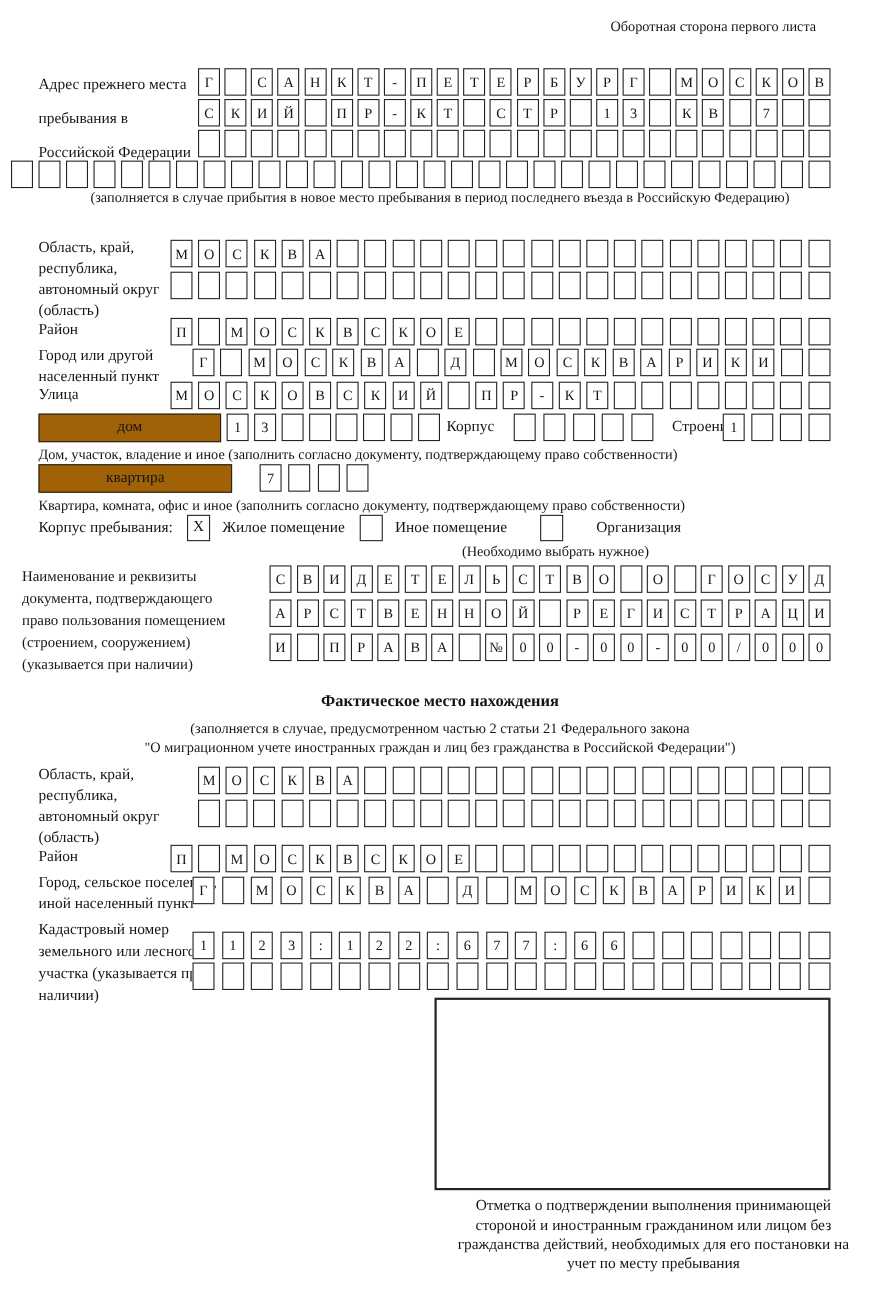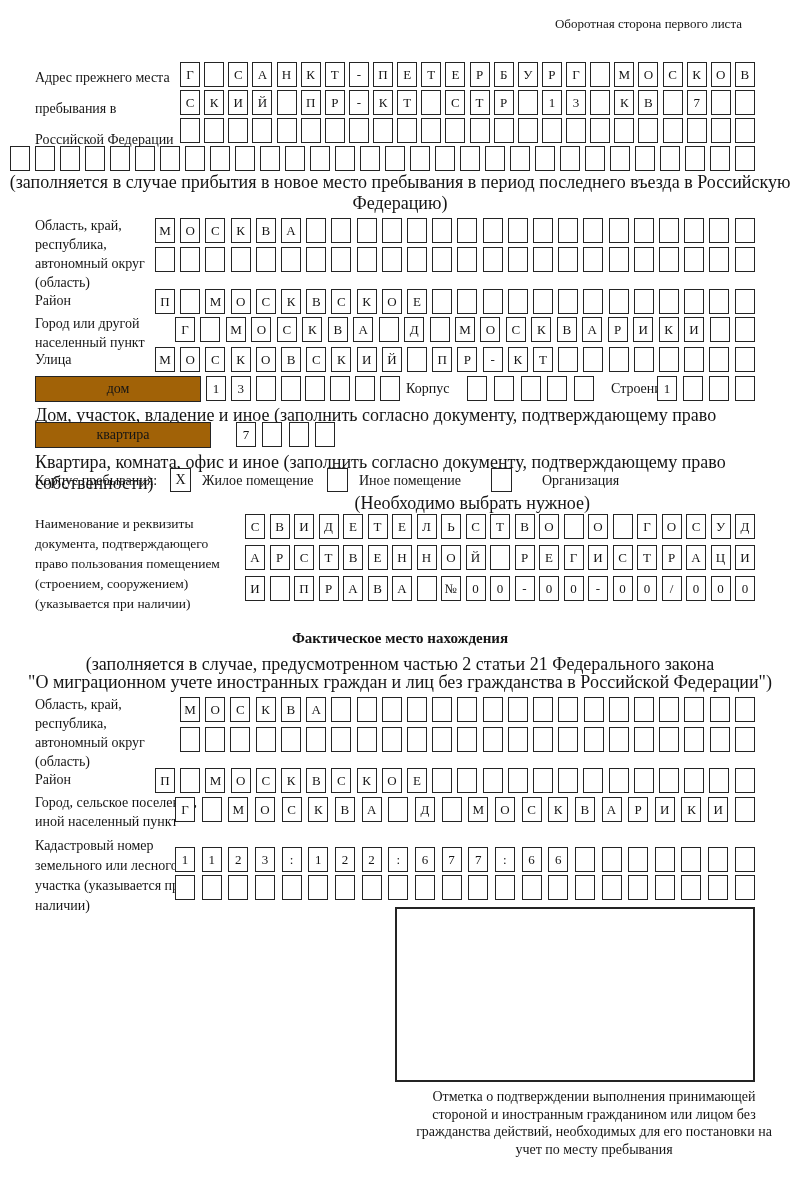--- a/index.html
+++ b/index.html
@@ -2,21 +2,21 @@
 <html><head>
 <meta charset="utf-8">
 <style>
   html,body{margin:0;padding:0;background:#fff;}
   #page{
     position:relative;width:800px;height:1180px;background:#ffffff;
     font-family:"Liberation Serif","DejaVu Serif",serif;color:#151515;overflow:hidden;
   }
   .abs{position:absolute;}
   .lbl{font-size:14px;line-height:19px;}
-  .cap{font-size:18px;}
+  .cap{font-size:13px;}
   .ttl{font-weight:bold;font-size:15.5px;text-align:center;width:800px;left:0;}
   .ctr{text-align:center;width:800px;left:0;}
   .cellrow{position:absolute;display:flex;justify-content:space-between;height:25px;}
   .cell{
     box-sizing:border-box;width:20px;height:25px;border:1.5px solid #242424;background:#fff;
     display:inline-flex;align-items:center;justify-content:center;
     font-size:13px;line-height:1;flex:0 0 auto;
   }
   .fieldbox{
     box-sizing:border-box;border:1.5px solid #242424;height:26px;background:#a16207;
@@ -325,21 +325,21 @@
 
   <div class="abs lbl" style="left:35px;top:471px;">Корпус пребывания:</div>
   <div class="cbox" style="left:170px;top:468px;">X</div>
   <div class="abs lbl" style="left:202px;top:471px;">Жилое помещение</div>
   <div class="cbox" style="left:327px;top:468px;"></div>
   <div class="abs lbl" style="left:359px;top:471px;">Иное помещение</div>
   <div class="cbox" style="left:491px;top:468px;"></div>
   <div class="abs lbl" style="left:542px;top:471px;">Организация</div>
   <div class="abs cap" style="left:130px;top:493px;width:460px;text-align:right;">(Необходимо выбрать нужное)</div>
 
-  <div class="abs" style="left:35px;top:514px;width:205px;font-size:13.5px;line-height:20px;">Наименование и реквизиты документа, подтверждающего право пользования помещением (строением, сооружением) (указывается при наличии)</div>
+  <div class="abs" style="left:20px;top:514px;width:205px;font-size:13.5px;line-height:20px;">Наименование и реквизиты документа, подтверждающего право пользования помещением (строением, сооружением) (указывается при наличии)</div>
   <div class="cellrow" style="left:245px;top:514px;width:510px;">
       <span class="cell">С</span>
       <span class="cell">В</span>
       <span class="cell">И</span>
       <span class="cell">Д</span>
       <span class="cell">Е</span>
       <span class="cell">Т</span>
       <span class="cell">Е</span>
       <span class="cell">Л</span>
       <span class="cell">Ь</span>

